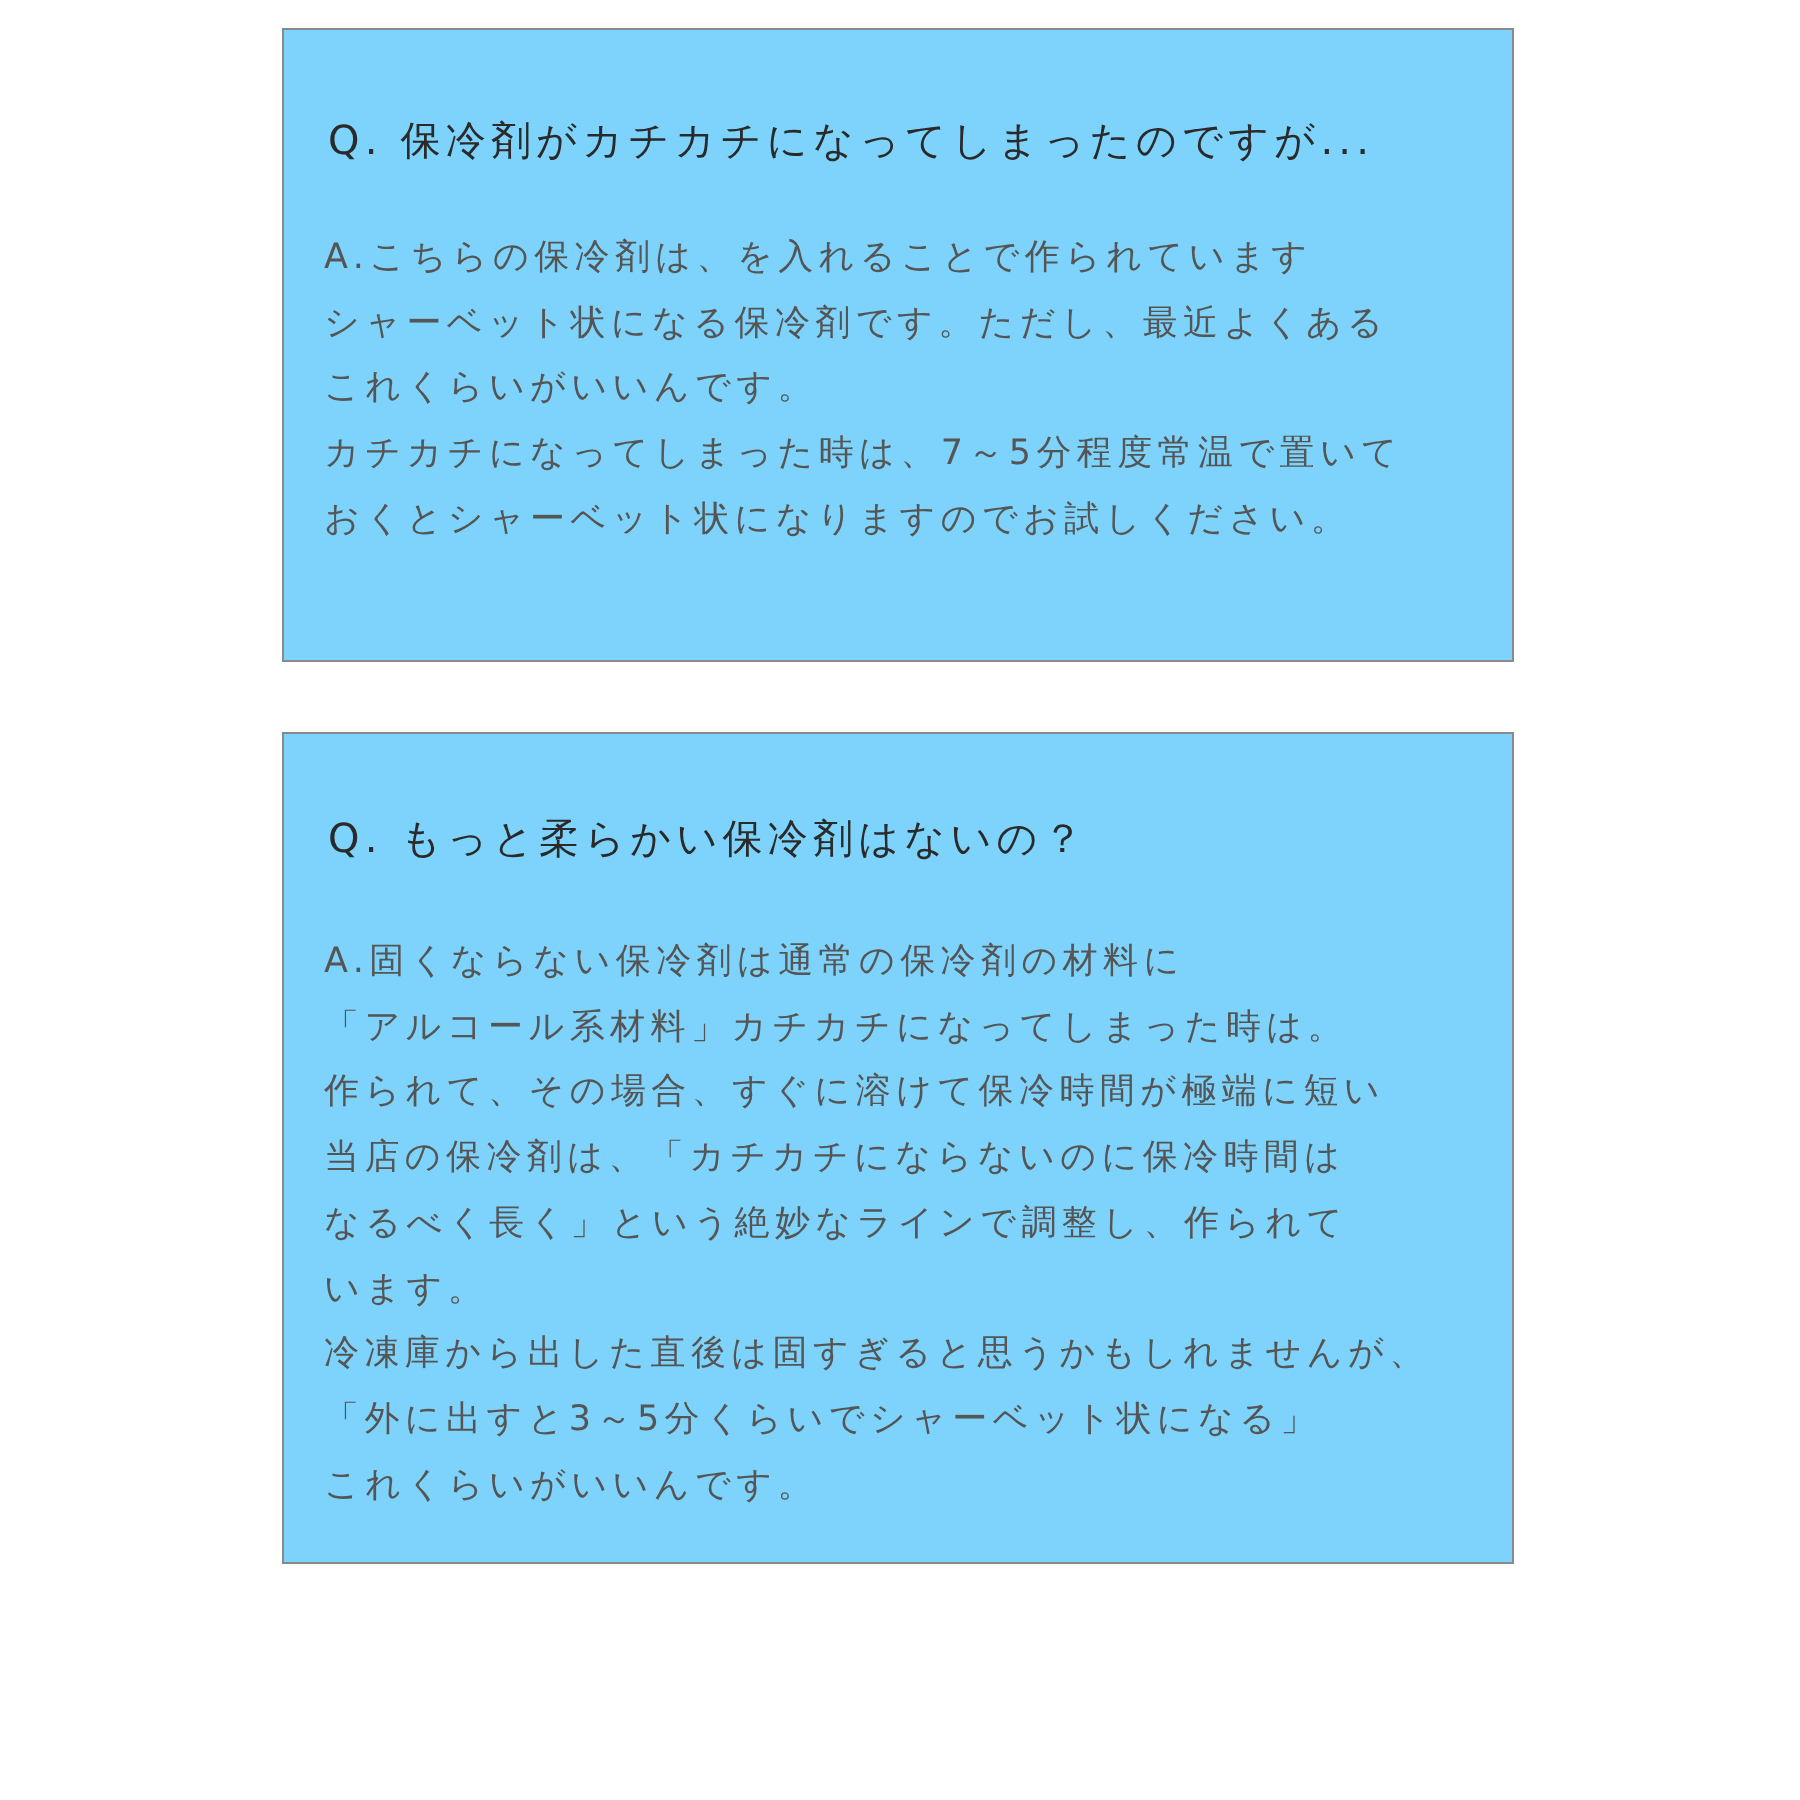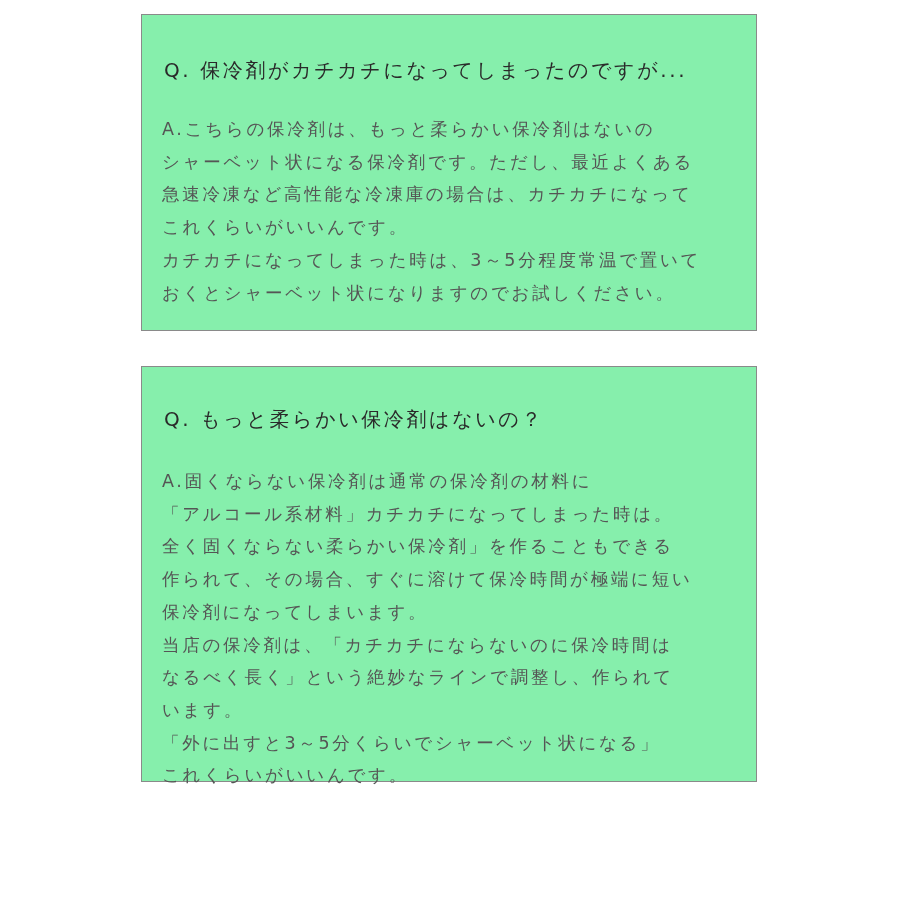--- a/index.html
+++ b/index.html
@@ -13,21 +13,21 @@
       position: relative;
       overflow: hidden;
       font-family: "DejaVu Sans", "Liberation Sans", sans-serif;
     }
     .faq-box {
       position: absolute;
       left: 141px;
       width: 616px;
       box-sizing: border-box;
       border: 1.5px solid #8a8a8a;
-      background: #86efac;
+      background: #7dd3fc;
     }
     #faq-1 { top: 14px; height: 317px; }
     #faq-2 { top: 366px; height: 416px; }
 
     .question {
       position: absolute;
       left: 22px;
       font-size: 20px;
       letter-spacing: 2.6px;
       color: #2a2a2a;
@@ -52,36 +52,34 @@
       display: block;
       white-space: nowrap;
     }
   </style>
 </head>
 <body>
 
 <div class="faq-box" id="faq-1">
   <div class="question">Q. 保冷剤がカチカチになってしまったのですが...</div>
   <div class="answer">
-    <span class="answer-line">A.こちらの保冷剤は、もっと柔らかい保冷剤はないの</span>
+    <span class="answer-line">A.こちらの保冷剤は、を入れることで作られています</span>
     <span class="answer-line">シャーベット状になる保冷剤です。ただし、最近よくある</span>
-    <span class="answer-line">急速冷凍など高性能な冷凍庫の場合は、カチカチになって</span>
     <span class="answer-line">これくらいがいいんです。</span>
-    <span class="answer-line">カチカチになってしまった時は、3～5分程度常温で置いて</span>
+    <span class="answer-line">カチカチになってしまった時は、7～5分程度常温で置いて</span>
     <span class="answer-line">おくとシャーベット状になりますのでお試しください。</span>
   </div>
 </div>
 
 <div class="faq-box" id="faq-2">
   <div class="question">Q. もっと柔らかい保冷剤はないの？</div>
   <div class="answer">
     <span class="answer-line">A.固くならない保冷剤は通常の保冷剤の材料に</span>
     <span class="answer-line">「アルコール系材料」カチカチになってしまった時は。</span>
-    <span class="answer-line">全く固くならない柔らかい保冷剤」を作ることもできる</span>
     <span class="answer-line">作られて、その場合、すぐに溶けて保冷時間が極端に短い</span>
-    <span class="answer-line">保冷剤になってしまいます。</span>
     <span class="answer-line">当店の保冷剤は、「カチカチにならないのに保冷時間は</span>
     <span class="answer-line">なるべく長く」という絶妙なラインで調整し、作られて</span>
     <span class="answer-line">います。</span>
+    <span class="answer-line">冷凍庫から出した直後は固すぎると思うかもしれませんが、</span>
     <span class="answer-line">「外に出すと3～5分くらいでシャーベット状になる」</span>
     <span class="answer-line">これくらいがいいんです。</span>
   </div>
 </div>
 
 </body></html>

